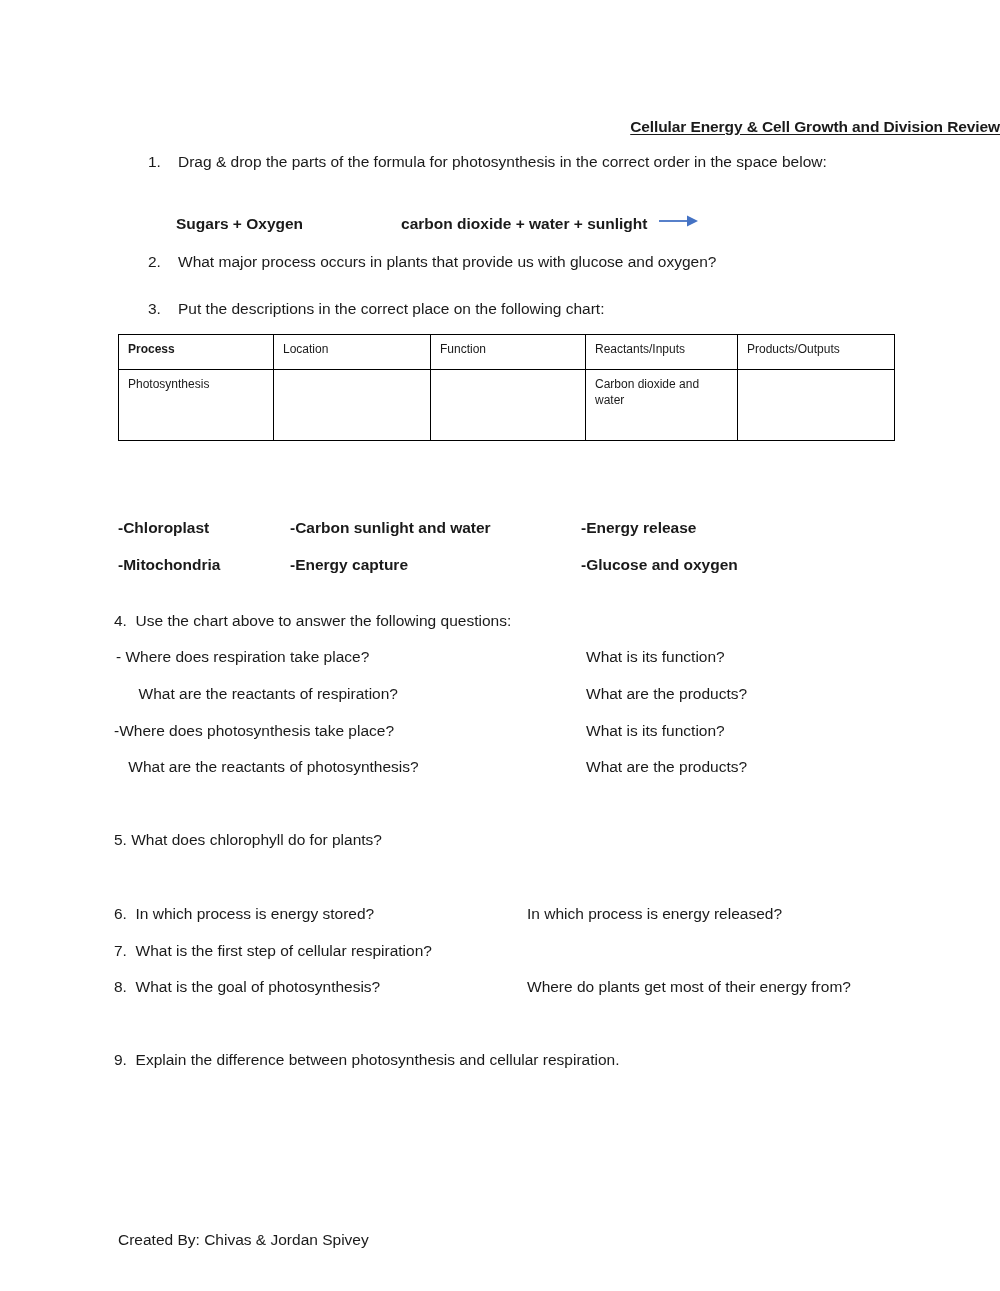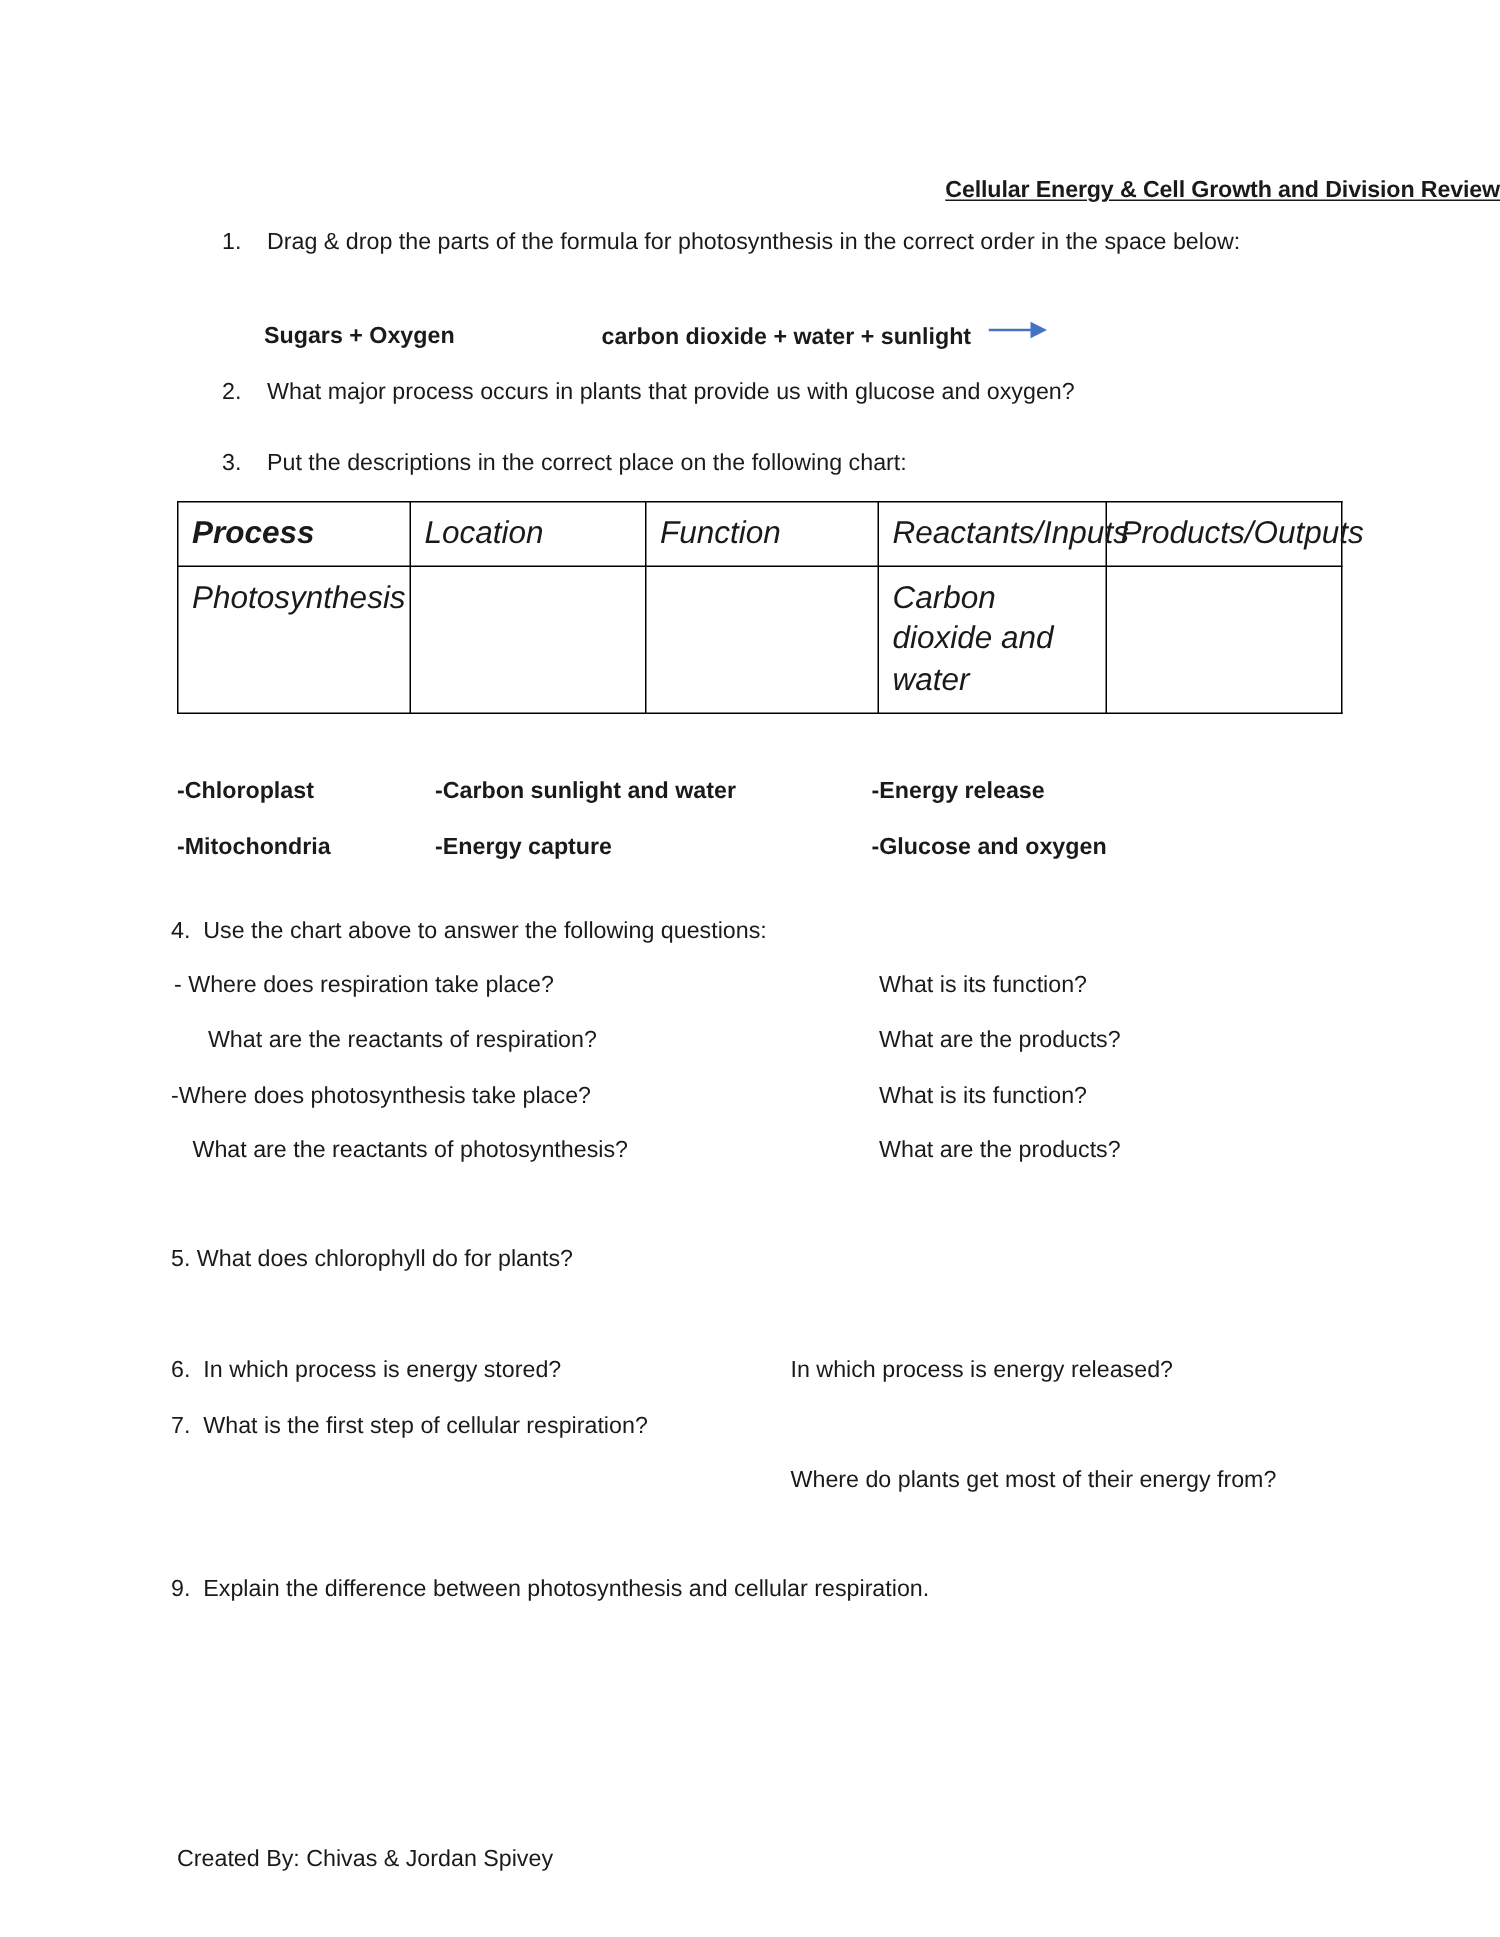--- a/index.html
+++ b/index.html
@@ -75,24 +75,23 @@
     position: relative;
     top: -2px;
   }
 
   
   .chart-table {
     position: absolute;
     left: 118px;
     top: 334px;
     border-collapse: collapse;
-    font-size: 21px;
+    font-size: 12px;
     table-layout: fixed;
     width: 776px;
-    font-style: italic;
   }
   .chart-table td {
     border: 1.3px solid #000000;
     padding: 7px 9px 7px 9px;
     vertical-align: top;
     line-height: 1.32;
     font-weight: normal;
   }
   .chart-table td.hdr-bold { font-weight: bold; }
   .chart-table tr.row-head td { height: 20px; }
@@ -226,18 +225,19 @@
   <div class="line" id="sq3a">-Where does photosynthesis take place?</div>
   <div class="line right-col" id="sq3b">What is its function?</div>
 
   <div class="line" id="sq4a"> What are the reactants of photosynthesis?</div>
   <div class="line right-col" id="sq4b">What are the products?</div>
 
   <div class="line" id="q5">5. What does chlorophyll do for plants?</div>
   <div class="line" id="q6a">6.  In which process is energy stored?</div>
   <div class="line" id="q6b">In which process is energy released?</div>
   <div class="line" id="q7">7.  What is the first step of cellular respiration?</div>
+  <div class="line" id="q8a">8.  What is the goal of photosynthesis?</div>
   <div class="line" id="q8b">Where do plants get most of their energy from?</div>
   <div class="line" id="q9">9.  Explain the difference between photosynthesis and cellular respiration.</div>
 
   <div class="line" id="footer">Created By: Chivas &amp; Jordan Spivey</div>
 
 </div>
 
 </body></html>

